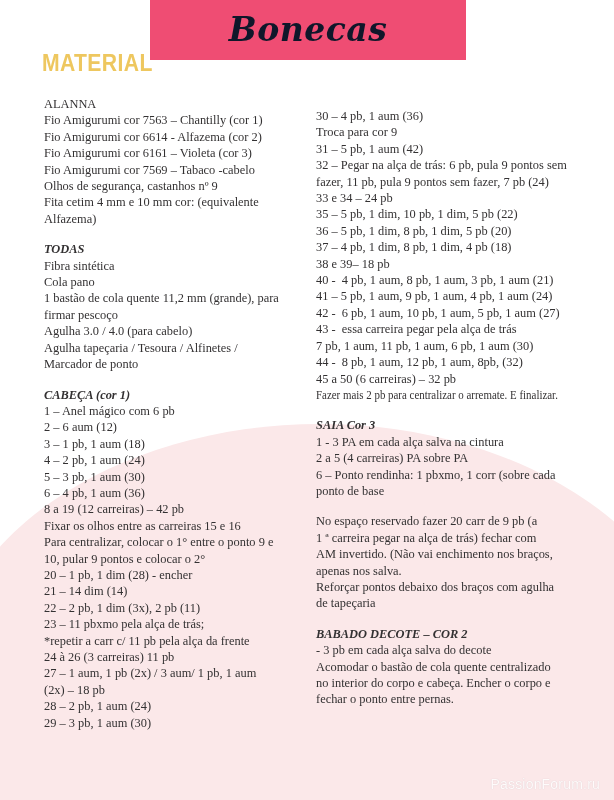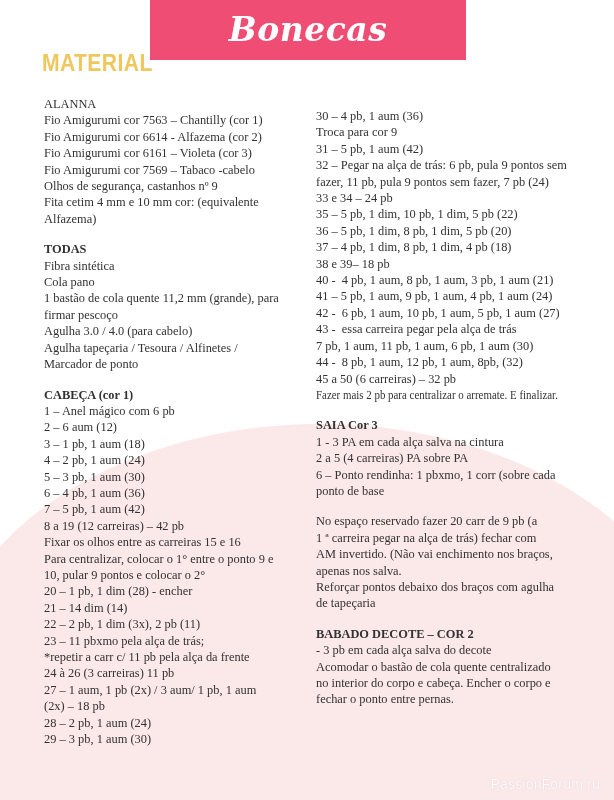--- a/index.html
+++ b/index.html
@@ -51,21 +51,21 @@
     left: 150px;
     top: 0;
     width: 316px;
     height: 60px;
     background: #ef4d73;
     display: flex;
     align-items: center;
     justify-content: center;
   }
   .title-banner .title-text {
-    color: #ffffff;
+    color: #0f172a;
     font-family: "DejaVu Serif", serif;
     font-style: italic;
     font-weight: bold;
     font-size: 33px;
     letter-spacing: 0.5px;
     line-height: 1;
     transform: translateY(-1px);
   }
   .material-label {
     position: absolute;
@@ -106,20 +106,21 @@
   }
 
   .line {
     font-size: 12.4px;
     line-height: 16.4px;
     white-space: pre-wrap;
     color: #333132;
   }
   .line.bold {
     font-weight: bold;
+    font-style: italic;
   }
   .line.condensed {
     transform: scaleX(0.88);
     transform-origin: left center;
     white-space: nowrap;
   }
   .line.spacer {
     height: 14px;
     line-height: 14px;
   }
@@ -187,21 +188,20 @@
       <div class="line spacer"></div>
 
       <div class="block">
         <div class="line bold">CABEÇA (cor 1)</div>
         <div class="line">1 – Anel mágico com 6 pb</div>
         <div class="line">2 – 6 aum (12)</div>
         <div class="line">3 – 1 pb, 1 aum (18)</div>
         <div class="line">4 – 2 pb, 1 aum (24)</div>
         <div class="line">5 – 3 pb, 1 aum (30)</div>
         <div class="line">6 – 4 pb, 1 aum (36)</div>
-        <div class="line">7 – 5 pb, 1 aum (42)</div>
         <div class="line">8 a 19 (12 carreiras) – 42 pb</div>
         <div class="line">Fixar os olhos entre as carreiras 15 e 16</div>
         <div class="line">Para centralizar, colocar o 1° entre o ponto 9 e</div>
         <div class="line">10, pular 9 pontos e colocar o 2°</div>
         <div class="line">20 – 1 pb, 1 dim (28) - encher</div>
         <div class="line">21 – 14 dim (14)</div>
         <div class="line">22 – 2 pb, 1 dim (3x), 2 pb (11)</div>
         <div class="line">23 – 11 pbxmo pela alça de trás;</div>
         <div class="line">*repetir a carr c/ 11 pb pela alça da frente</div>
         <div class="line">24 à 26 (3 carreiras) 11 pb</div>

